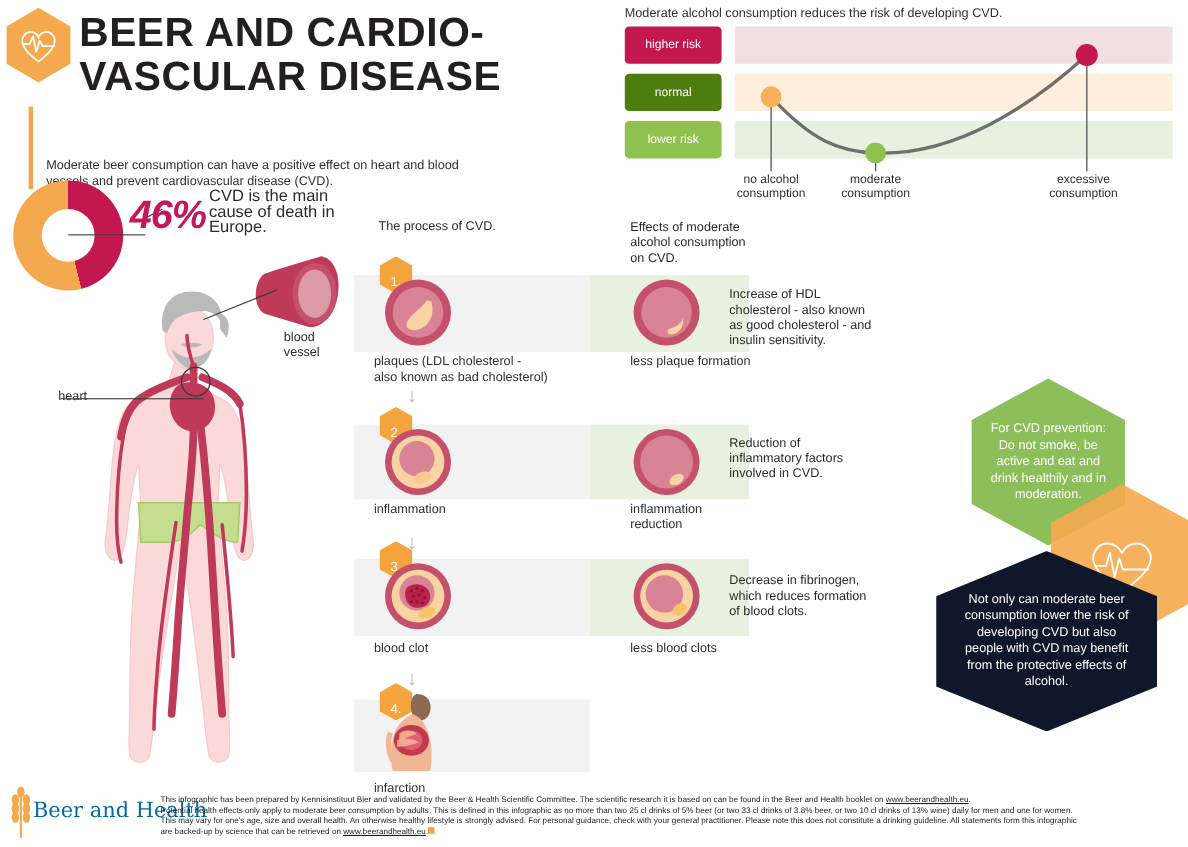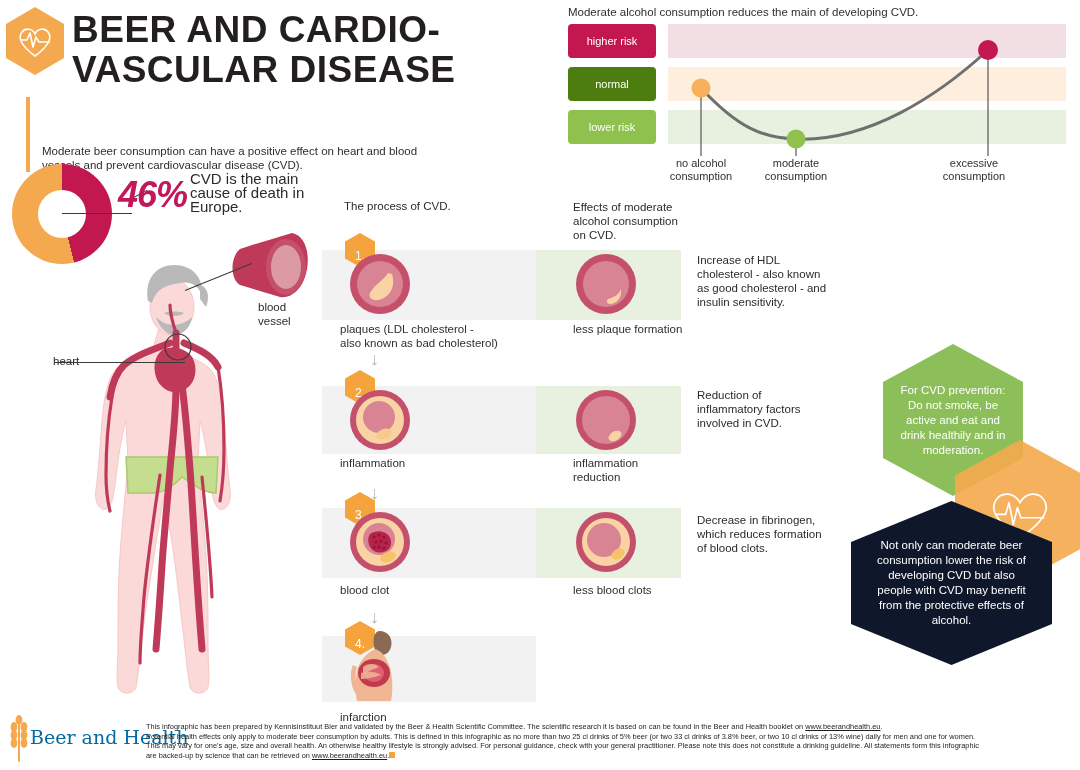--- a/index.html
+++ b/index.html
@@ -45,21 +45,21 @@
   #col-head-left{left:344px;top:200px;width:190px;font-size:11.5px;}
   #col-head-right{left:573px;top:200px;width:120px;font-size:11.5px;line-height:14px;}
   .row-grey{position:absolute;left:322px;width:214px;background:#f2f2f2;}
   .row-green{position:absolute;left:536px;width:145px;background:#e8f0df;}
   .step-hex{position:absolute;width:30px;height:34px;background:#f5a33c;
         clip-path:polygon(50% 0,100% 25%,100% 75%,50% 100%,0 75%,0 25%);
         color:#fff;font-size:12px;display:flex;align-items:flex-end;
         justify-content:center;padding-bottom:4px;box-sizing:border-box;}
   .cap{position:absolute;font-size:11.5px;line-height:14px;color:#2f2f2f;}
   .arrow{position:absolute;font-size:18px;color:#b6b6b6;line-height:1;}
-  .effect{position:absolute;left:697px;width:132px;font-size:11.5px;line-height:14px;}
+  .effect{position:absolute;left:663px;width:132px;font-size:11.5px;line-height:14px;margin-top:8px;}
 
   
   .hexbox{position:absolute;clip-path:polygon(50% 0,100% 25%,100% 75%,50% 100%,0 75%,0 25%);
         display:flex;align-items:center;justify-content:center;text-align:center;
         color:#fff;font-size:11.5px;line-height:15px;box-sizing:border-box;}
 
   
   #footer{left:146px;top:722px;width:925px;font-size:7.4px;line-height:9.6px;color:#1d1d1d;}
   #footer u{text-decoration:underline;}
   #logo-text{left:30px;top:726px;font-size:19px;color:#0369a1;
@@ -75,21 +75,21 @@
   <polyline points="16,34 23,34 26,27 29,41 32,31 35,36 46,36" fill="none" stroke="#ffffff" stroke-width="1.6" stroke-linejoin="round"></polyline>
 </svg>
 
 <div class="abs" id="title">Beer and cardio-vascular disease</div>
 
 <div class="abs" id="subtitle-wrap">
   <div id="subtitle">Moderate beer consumption can have a positive effect on heart and blood vessels and prevent cardiovascular disease (CVD).</div>
 </div>
 
 <div class="abs" id="chart">
-  <div id="chart-caption" style="position:absolute;left:0;top:4px;width:500px">Moderate alcohol consumption reduces the main of developing CVD.</div>
+  <div id="chart-caption" style="position:absolute;left:0;top:4px;width:500px">Moderate alcohol consumption reduces the risk of developing CVD.</div>
 
   <div class="band-strip" style="top:22px;background:#f2dfe4"></div>
   <div class="band-strip" style="top:65px;background:#fdeedd"></div>
   <div class="band-strip" style="top:108px;background:#e8f0df"></div>
 
   <div class="band-label" style="top:22px;background:#c2184f">higher risk</div>
   <div class="band-label" style="top:65px;background:#4d7c0f">normal</div>
   <div class="band-label" style="top:108px;background:#8fc14f">lower risk</div>
 
   <svg style="position:absolute;left:100px;top:14px;width:400px;height:140px" viewBox="0 0 400 140">
@@ -101,21 +101,21 @@
     <circle cx="128" cy="123" r="9.5" fill="#8fc14f"></circle>
     <circle cx="320" cy="34" r="10" fill="#c2184f"></circle>
   </svg>
 
   <div class="tick-label" style="left:78px;top:155px">
     <span>no alcohol consumption</span>
   </div>
   <div class="tick-label" style="left:173px;top:155px">
     <span>moderate consumption</span>
   </div>
-  <div class="tick-label" style="left:351px;top:155px">
+  <div class="tick-label" style="left:362px;top:155px">
     <span>excessive consumption</span>
   </div>
 </div>
 
 <div class="abs" id="donut" style="background:conic-gradient(#c2184f 0deg 166deg, #f5a94e 166deg 360deg)"></div>
 <div class="abs" id="donut-hole"></div>
 <div class="abs" id="donut-leader"></div>
 <div class="abs" id="donut-leader2"></div>
 <div class="abs" id="pct">46%</div>
 <div class="abs" id="pct-note">CVD is the main cause of death in Europe.</div>

